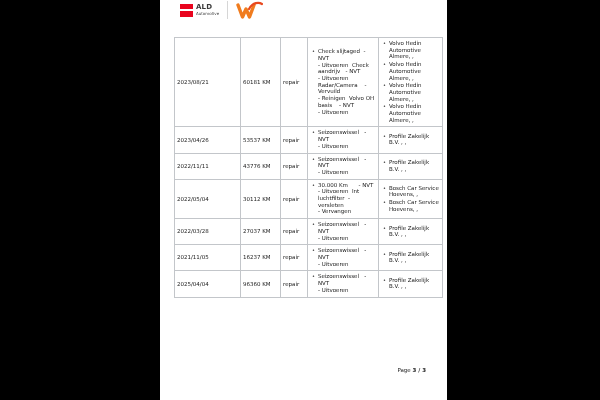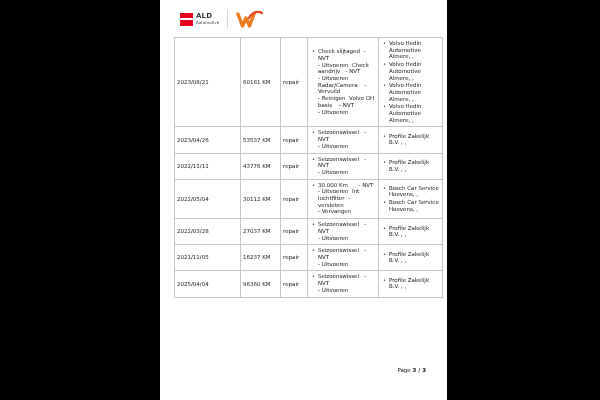--- a/index.html
+++ b/index.html
@@ -10,21 +10,21 @@
     overflow: hidden;
     font-family: "DejaVu Sans", sans-serif;
   }
   .paper {
     position: absolute; left: 160px; top: 0;
     width: 287px; height: 400px;
     background: #fff;
   }
   
   .hdr {
-    position: absolute; left: 20px; top: 9px;
+    position: absolute; left: 20px; top: 0;
     display: flex; align-items: center; justify-content: space-between;
   }
   .ald { display: flex; align-items: center; }
   .ald-cube {
     width: 13px; height: 13px; background: #e9041e; position: relative;
     flex: 0 0 auto;
   }
   .ald-cube::after {
     content: ""; position: absolute; left: 0; right: 0; top: 5.6px; height: 1.8px;
     background: #fff;

